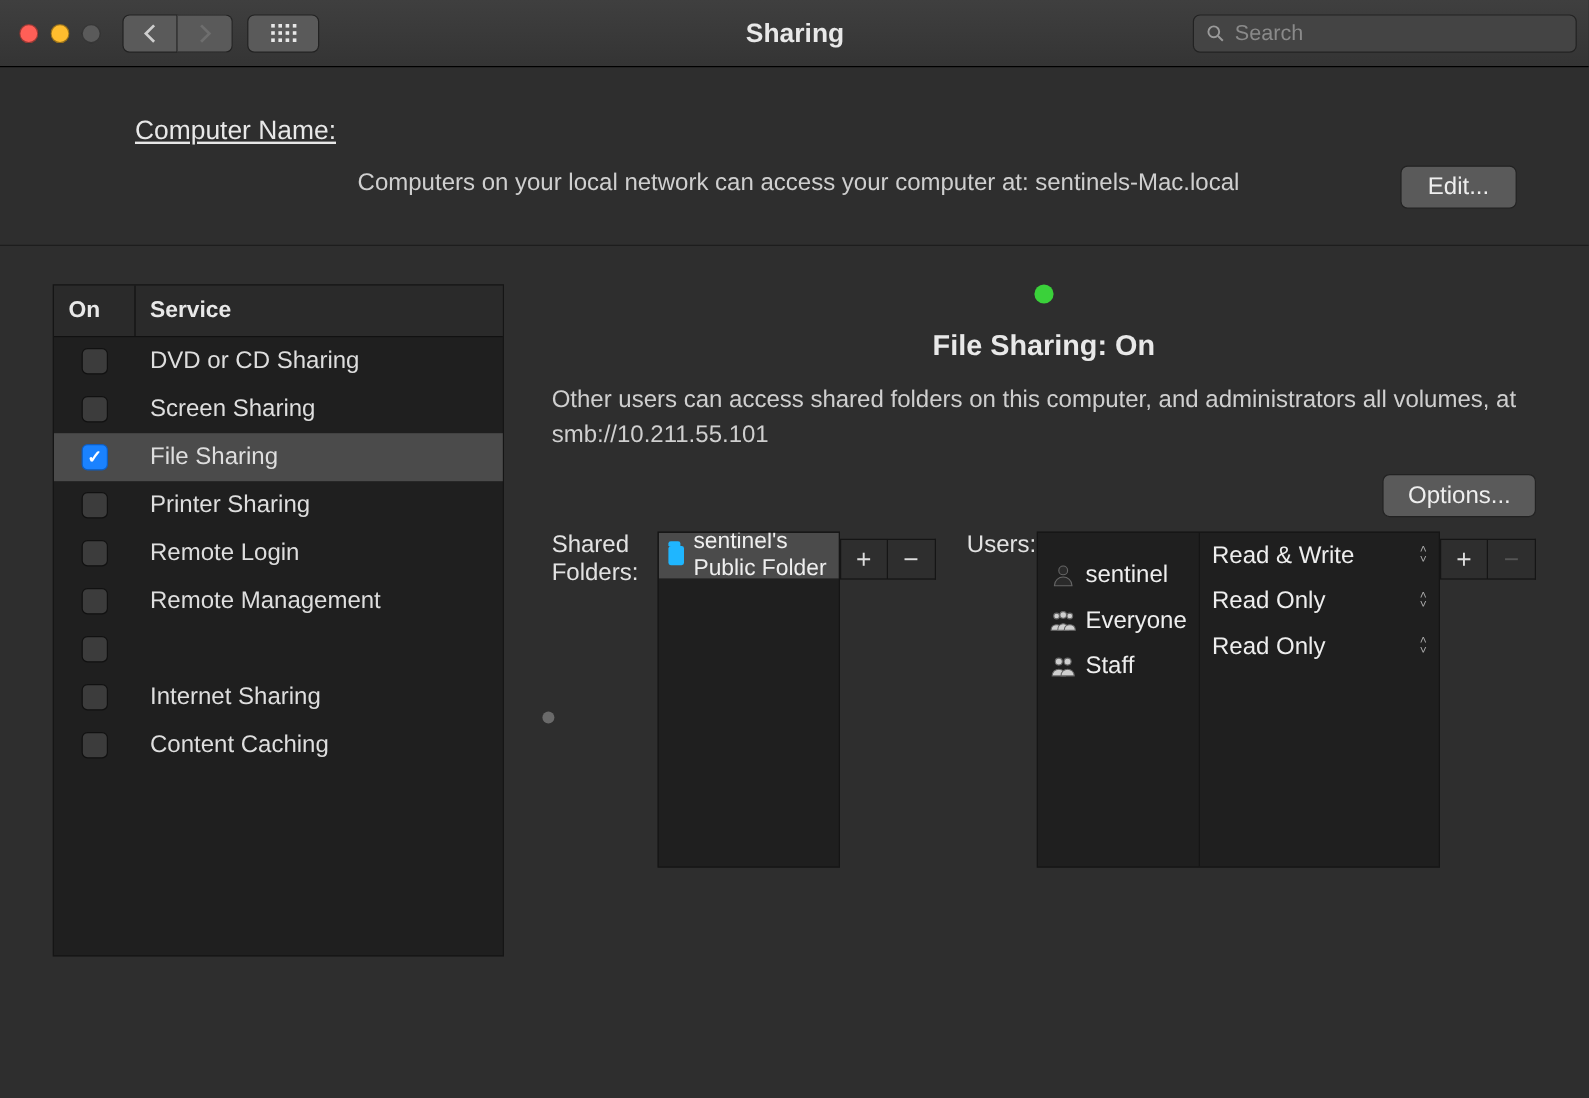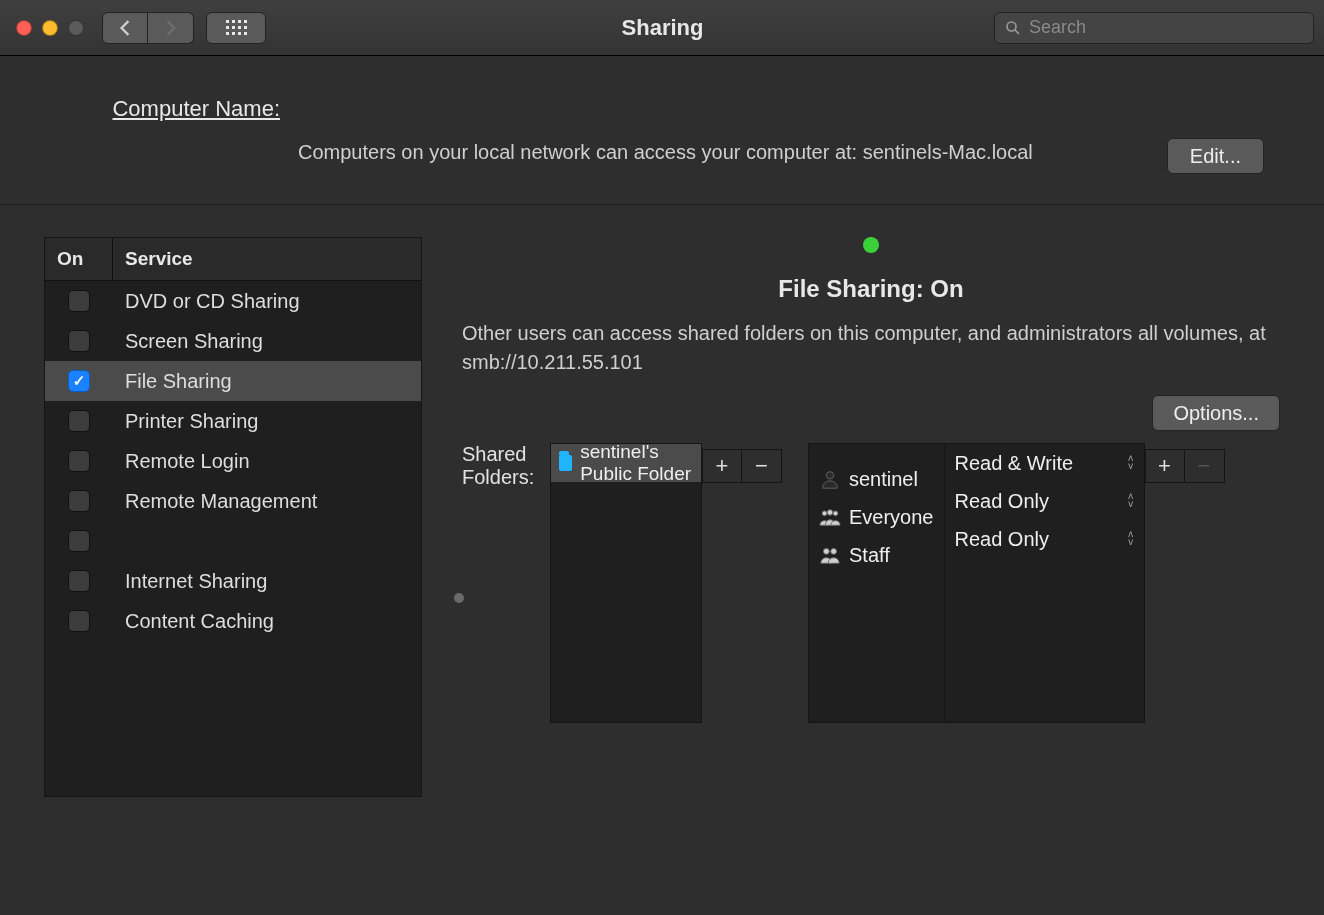--- a/index.html
+++ b/index.html
@@ -327,20 +327,21 @@
             </div>
           </div>
         <div class="plusminus">
           <div class="pm-btn">+</div>
           <div class="pm-btn">−</div>
         </div>
       </div>
 
       <div class="list-col users-col">
         <div class="drag-dot"></div>
+        <div class="list-label">Users:</div>
         <div class="listbox users-box">
           <div class="users-left" id="users-left">
               <div class="user-row">
                 <span class="uicon">
                   <svg viewBox="0 0 24 24">
                     <circle cx="12" cy="8" r="4" fill="#2a2a2a"></circle>
                     <path d="M4 22c0-5 4-8 8-8s8 3 8 8z" fill="#2a2a2a"></path>
                   </svg>
                 </span>
                 <span>sentinel</span>

